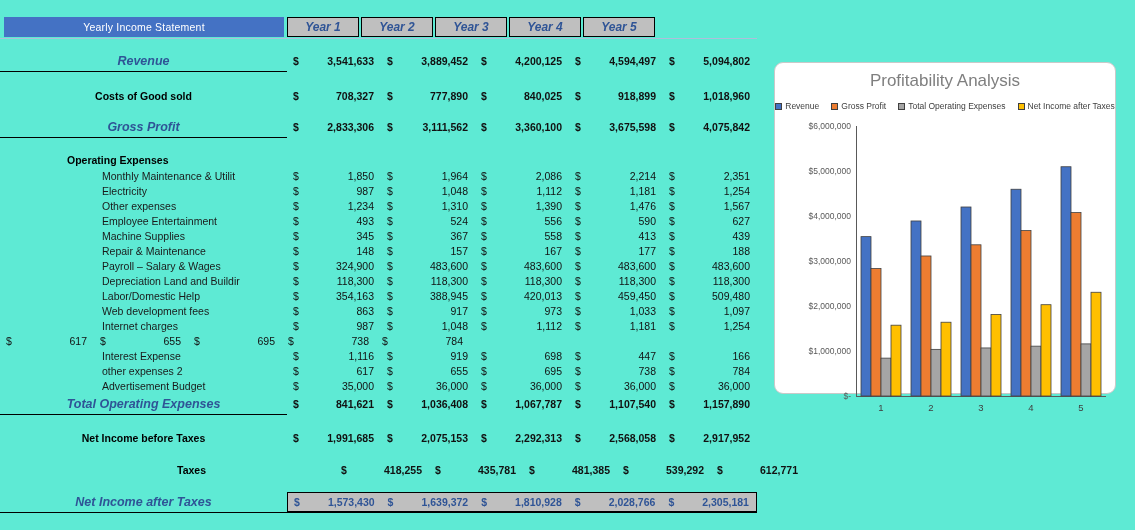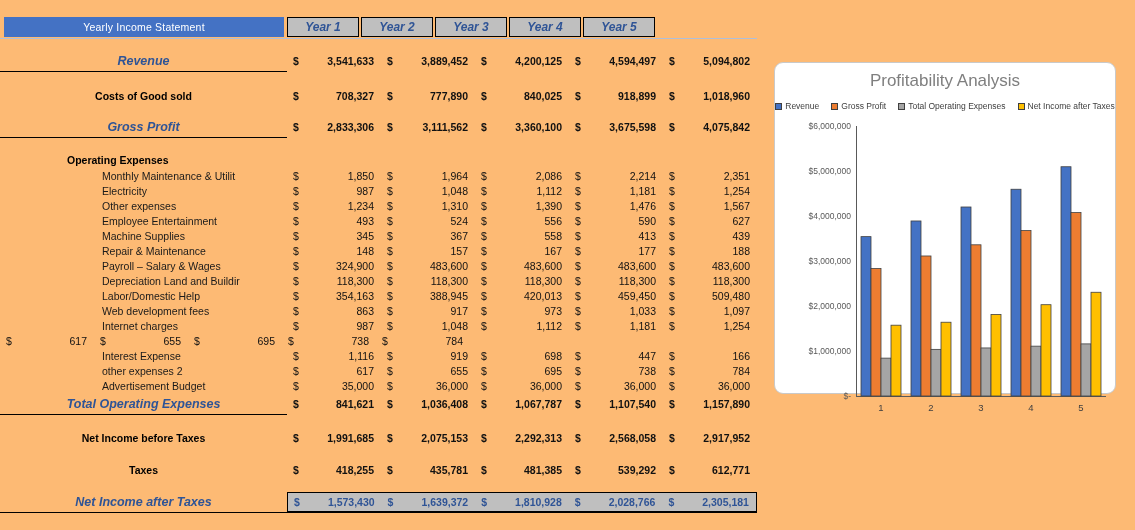--- a/index.html
+++ b/index.html
@@ -2,21 +2,21 @@
 <html style="--accent: #4472C4; --yeartext: #2F5496; --bluetotal: #2F5496; --graybg: #BFBFBF; --charttitle: #7F7F7F; --axistext: #595959;"><head>
 <meta charset="utf-8">
 <style>
   :root{
     --accent:#4472C4; --yeartext:#2F5496; --bluetotal:#2F5496;
     --graybg:#BFBFBF; --charttitle:#7F7F7F; --axistext:#595959;
   }
   *{box-sizing:border-box;margin:0;padding:0;}
   html,body{width:1135px;height:530px;overflow:hidden;background:#fff;
     font-family:"Liberation Sans", sans-serif;}
-  .stage{position:relative;width:1135px;height:530px;background:#fdba74;}
+  .stage{position:relative;width:1135px;height:530px;background:#5eead4;}
 
   
   .sheet{position:absolute;left:0;top:0;width:760px;height:530px;}
   .hdr-row{position:absolute;left:0;top:17px;height:20px;width:757px;display:flex;}
   .hdr-underline{position:absolute;left:0;top:38px;width:757px;height:1px;background:#aebfda;}
   .title-bar{width:280px;margin-left:4px;margin-right:3px;background:var(--accent);
     color:#fff;font-size:10.5px;display:flex;align-items:center;justify-content:center;letter-spacing:.2px;}
   .year-cells{display:flex;flex:1;gap:2px;}
   .ycell{width:72px;background:var(--graybg);border:1px solid #000;color:var(--yeartext);
     font-weight:700;font-style:italic;font-size:12px;display:flex;align-items:center;justify-content:center;}
@@ -564,21 +564,21 @@
             <div class="cell">
               <span class="cur">$</span>
               <span class="num">2,568,058</span>
             </div>
             <div class="cell">
               <span class="cur">$</span>
               <span class="num">2,917,952</span>
             </div>
           </div>
         </div>
-        <div class="row bold" style="top: 462px; height: 16px;">
+        <div class="row bold" style="top: 462px; height: 16px; margin-left: 48px;">
           <div class="lab">Taxes</div>
           <div class="band">
             <div class="cell">
               <span class="cur">$</span>
               <span class="num">418,255</span>
             </div>
             <div class="cell">
               <span class="cur">$</span>
               <span class="num">435,781</span>
             </div>

